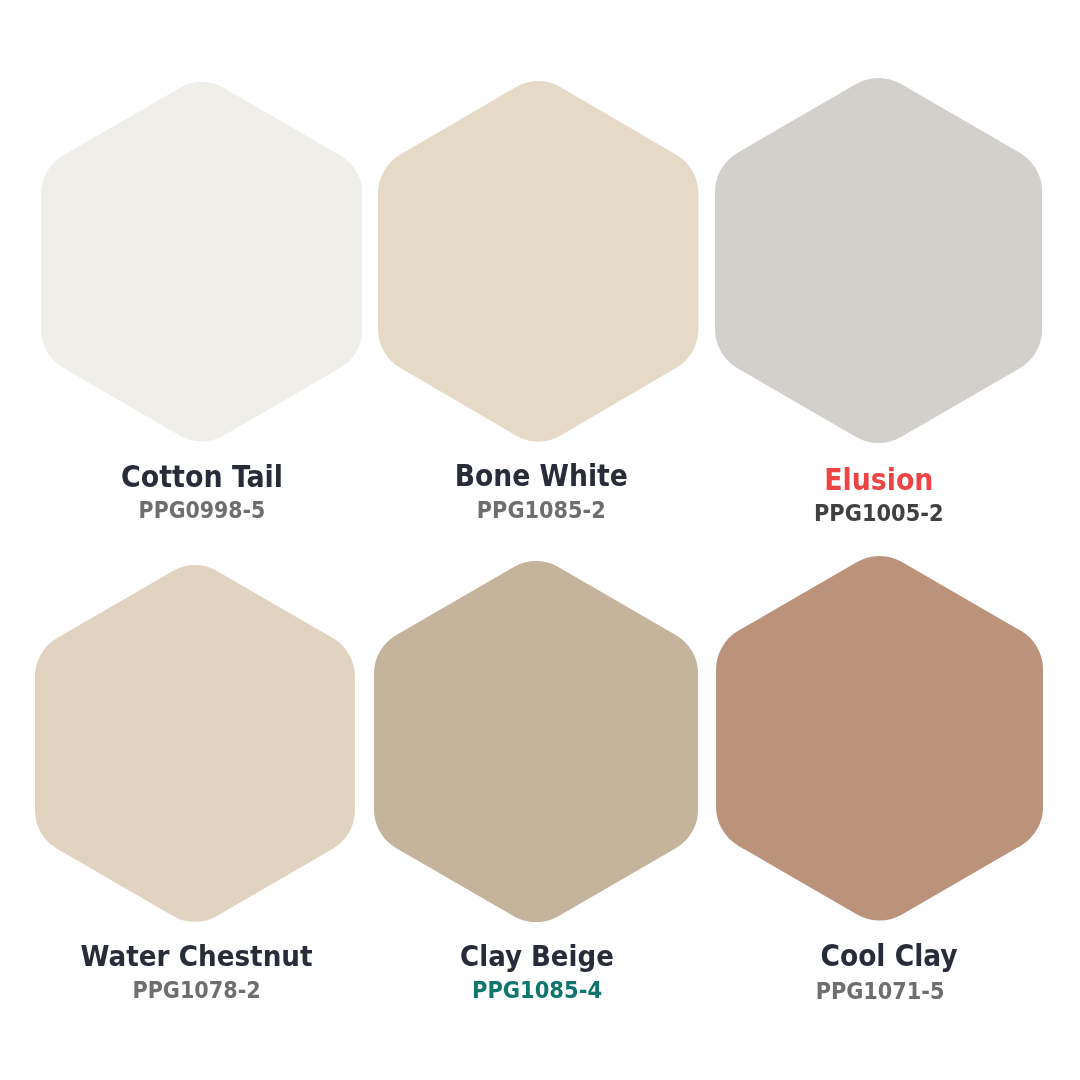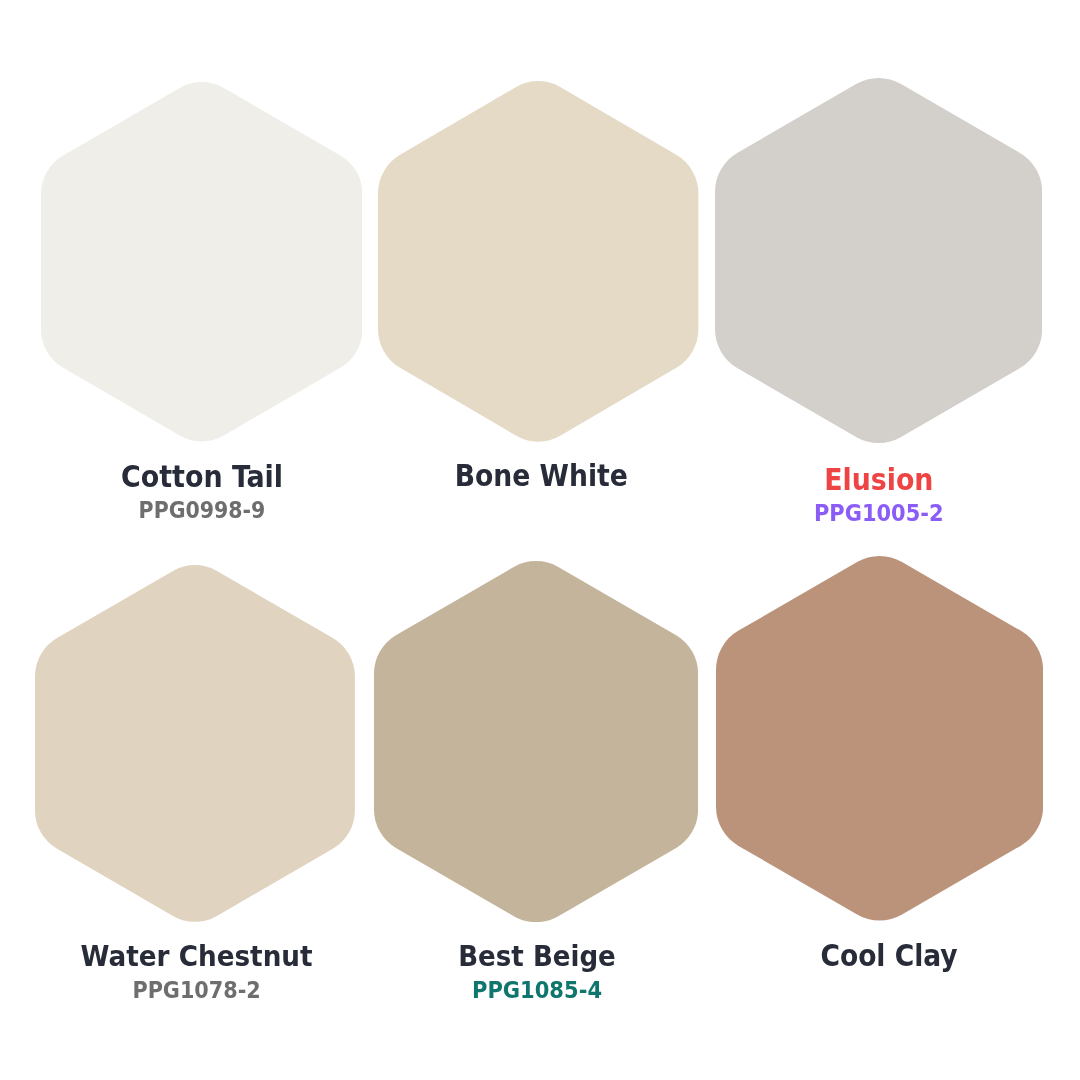--- a/index.html
+++ b/index.html
@@ -63,54 +63,56 @@
 <body>
 
 <div id="palette" style="background: rgb(255, 255, 255); padding-left: 20px;">
 
   <div class="swatch" style="left:40.9px;top:82.3px;width:321.5px;height:359.4px">
     <svg class="hex-svg" width="321.5" height="359.4" viewBox="0 0 327 363" preserveAspectRatio="none">
       <polygon points="163.50,45.00 282.00,113.29 282.00,249.71 163.50,318.00 45.00,249.71 45.00,113.29" fill="#F0EEE8" stroke="#F0EEE8" stroke-width="90" stroke-linejoin="round"></polygon>
     </svg>
   </div>
   <div class="swatch-name" style="left: 2px; top: 462.1px; font-size: 29.9px; color: rgb(39, 44, 56);">Cotton Tail</div>
-  <div class="swatch-code" style="left: 2px; top: 499.3px; font-size: 22.8px; color: rgb(110, 110, 110);">PPG0998-9</div>
+  <div class="swatch-code" style="left: 2px; top: 499.3px; font-size: 22.8px; color: rgb(110, 110, 110);">PPG0998-5</div>
 
   <div class="swatch" style="left:378.4px;top:80.9px;width:320.4px;height:360.7px">
     <svg class="hex-svg" width="320.4" height="360.7" viewBox="0 0 327 363" preserveAspectRatio="none">
       <polygon points="163.50,45.00 282.00,113.29 282.00,249.71 163.50,318.00 45.00,249.71 45.00,113.29" fill="#E4DAC5" stroke="#E4DAC5" stroke-width="90" stroke-linejoin="round"></polygon>
     </svg>
   </div>
   <div class="swatch-name" style="left: 341.3px; top: 462.1px; font-size: 29.6px; color: rgb(39, 44, 56);">Bone White</div>
+  <div class="swatch-code" style="left: 341.3px; top: 497.9px; font-size: 23.2px; color: rgb(110, 110, 110);">PPG1085-2</div>
 
   <div class="swatch" style="left:714.7px;top:78.2px;width:327.2px;height:365.0px">
     <svg class="hex-svg" width="327.2" height="365" viewBox="0 0 327 363" preserveAspectRatio="none">
       <polygon points="163.50,45.00 282.00,113.29 282.00,249.71 163.50,318.00 45.00,249.71 45.00,113.29" fill="#D3D0CC" stroke="#D3D0CC" stroke-width="90" stroke-linejoin="round"></polygon>
     </svg>
   </div>
   <div class="swatch-name" style="left: 678.8px; top: 465.2px; font-size: 29.8px; color: #ef4444;">Elusion</div>
-  <div class="swatch-code" style="left: 678.8px; top: 500.9px; font-size: 23.3px; color: #8b5cf6;">PPG1005-2</div>
+  <div class="swatch-code" style="left: 678.8px; top: 500.9px; font-size: 23.3px; color: #404040;">PPG1005-2</div>
 
   <div class="swatch" style="left:35.0px;top:564.8px;width:319.9px;height:356.8px">
     <svg class="hex-svg" width="319.9" height="356.8" viewBox="0 0 327 363" preserveAspectRatio="none">
       <polygon points="163.50,45.00 282.00,113.29 282.00,249.71 163.50,318.00 45.00,249.71 45.00,113.29" fill="#E0D4C0" stroke="#E0D4C0" stroke-width="90" stroke-linejoin="round"></polygon>
     </svg>
   </div>
   <div class="swatch-name" style="left: -3.4px; top: 942.1px; font-size: 29.2px; color: rgb(39, 44, 56);">Water Chestnut</div>
   <div class="swatch-code" style="left: -3.4px; top: 978.8px; font-size: 23.1px; color: rgb(110, 110, 110);">PPG1078-2</div>
 
   <div class="swatch" style="left:373.9px;top:561.0px;width:324.1px;height:361.2px">
     <svg class="hex-svg" width="324.1" height="361.2" viewBox="0 0 327 363" preserveAspectRatio="none">
       <polygon points="163.50,45.00 282.00,113.29 282.00,249.71 163.50,318.00 45.00,249.71 45.00,113.29" fill="#C4B49B" stroke="#C4B49B" stroke-width="90" stroke-linejoin="round"></polygon>
     </svg>
   </div>
-  <div class="swatch-name" style="left: 337px; top: 942.1px; font-size: 29px; color: rgb(39, 44, 56);">Best Beige</div>
+  <div class="swatch-name" style="left: 337px; top: 942.1px; font-size: 29px; color: rgb(39, 44, 56);">Clay Beige</div>
   <div class="swatch-code" style="left: 337px; top: 979.3px; font-size: 23.4px; color: #0f766e;">PPG1085-4</div>
 
   <div class="swatch" style="left:716.0px;top:556.4px;width:327.1px;height:364.5px">
     <svg class="hex-svg" width="327.1" height="364.5" viewBox="0 0 327 363" preserveAspectRatio="none">
       <polygon points="163.50,45.00 282.00,113.29 282.00,249.71 163.50,318.00 45.00,249.71 45.00,113.29" fill="#BB937A" stroke="#BB937A" stroke-width="90" stroke-linejoin="round"></polygon>
     </svg>
   </div>
   <div class="swatch-name" style="left: 689px; top: 942.1px; font-size: 29.5px; color: rgb(39, 44, 56);">Cool Clay</div>
+  <div class="swatch-code" style="left: 680.1px; top: 978.9px; font-size: 23.2px; color: rgb(110, 110, 110);">PPG1071-5</div>
 
 
 </div>
 
 </body></html>

